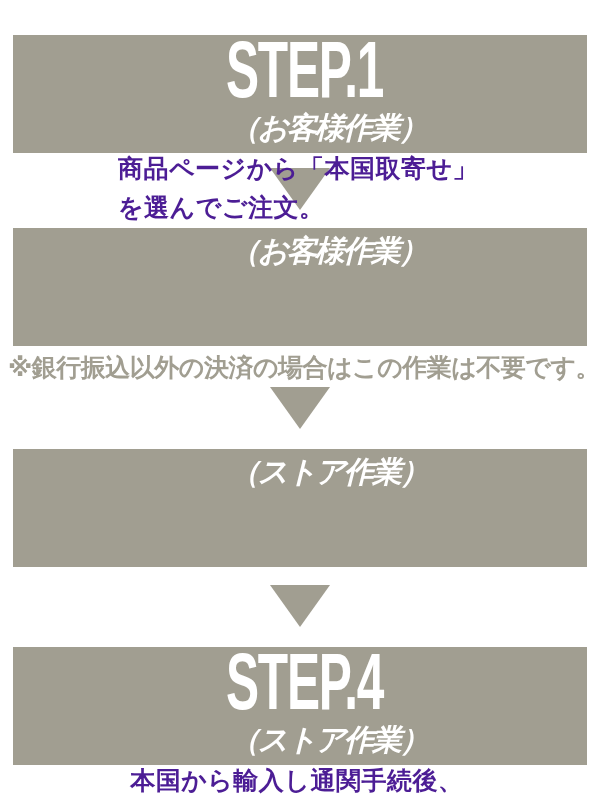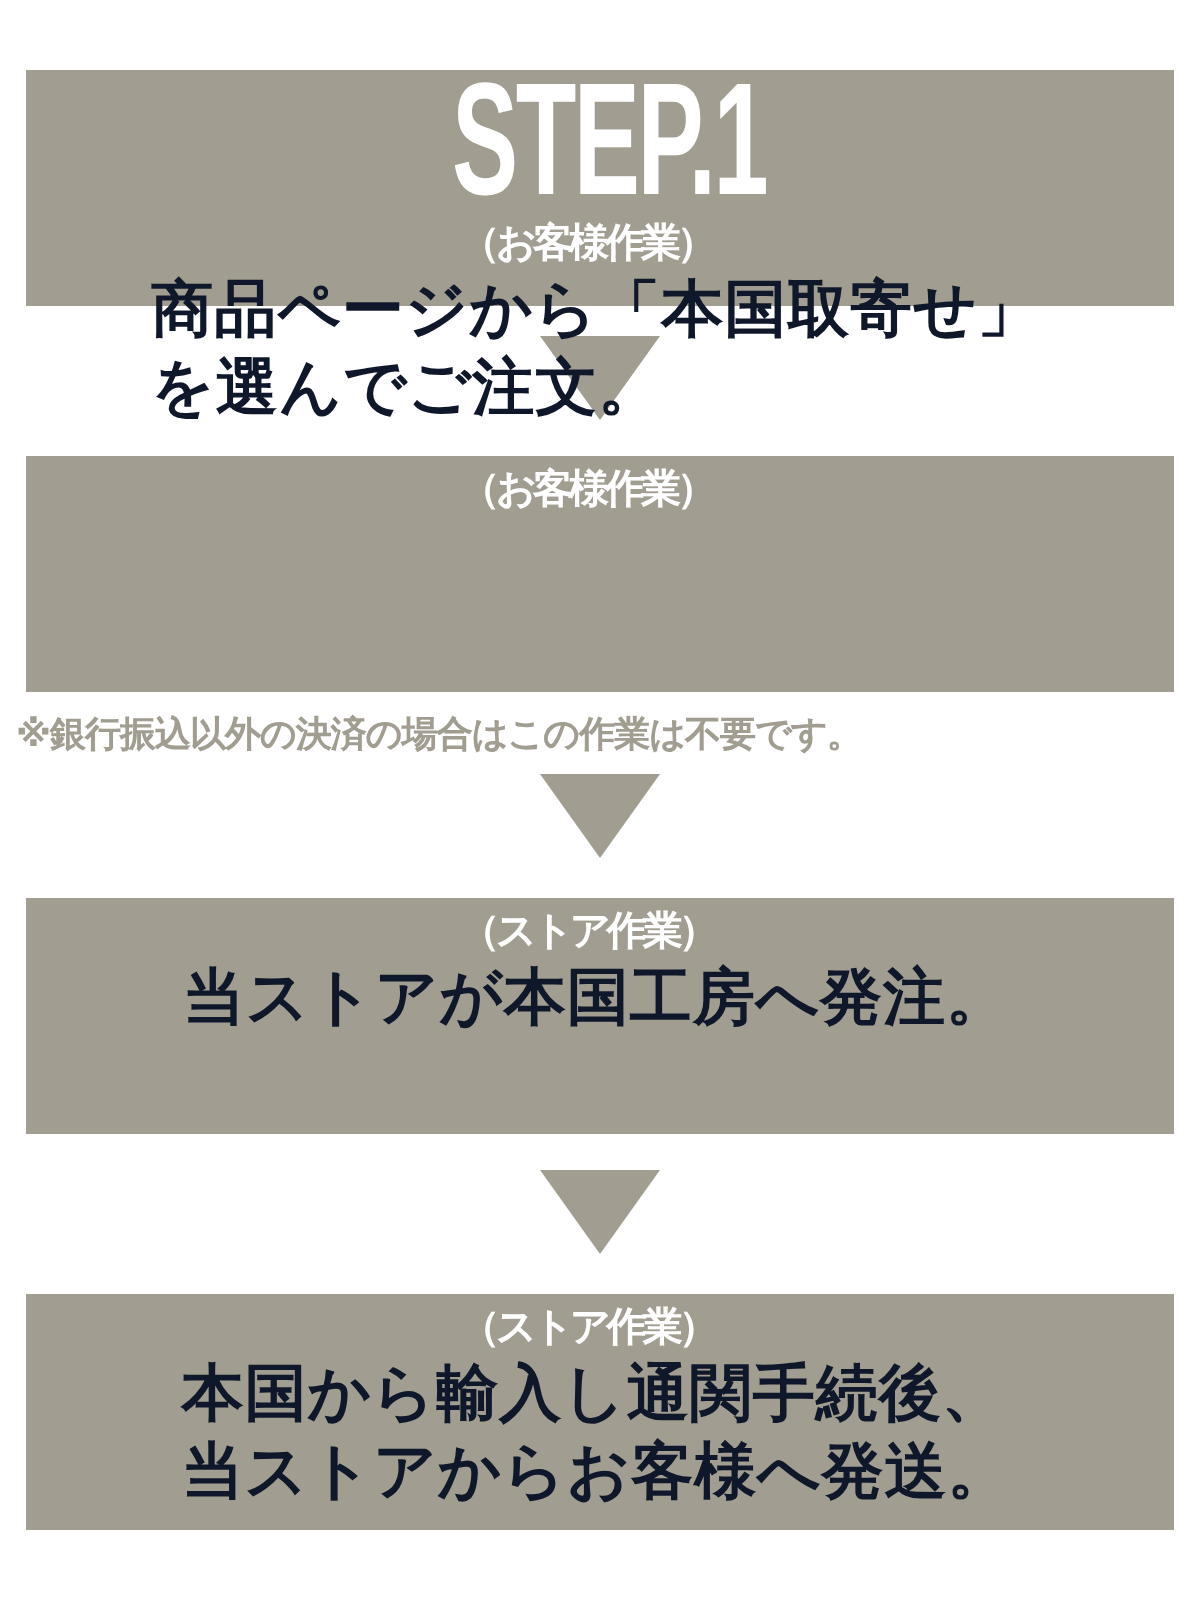--- a/index.html
+++ b/index.html
@@ -33,51 +33,52 @@
     line-height: 0.88;
     white-space: nowrap;
     letter-spacing: -2px;
   }
   .step-num .squeeze {
     display: inline-block;
     transform: scaleX(0.62);
     transform-origin: left center;
   }
   .step-actor {
-    font-size: 20px;
+    font-size: 30px;
     font-weight: bold;
     white-space: nowrap;
     letter-spacing: -2px;
     margin-top: 3px;
     margin-left: 4px;
+    font-style: italic;
   }
 
   .step-desc {
-    color: #0f172a;
-    font-size: 31px;
+    color: #4c1d95;
+    font-size: 25px;
     font-weight: bold;
     line-height: 39px;
     white-space: pre-line;
     letter-spacing: 0.5px;
     padding-right: 4px;
   }
 
   .arrow-down {
     width: 0; height: 0;
     border-left: 30px solid transparent;
     border-right: 30px solid transparent;
     border-top: 42px solid #a19e91;
     margin: 15px auto 18px auto;
   }
   .arrow-down.a2 { margin: 3px auto 20px auto; }
   .arrow-down.a3 { margin: 18px auto 20px auto; }
 
   .note {
     color: #a19e91;
-    font-size: 18px;
+    font-size: 25px;
     font-weight: bold;
     line-height: 33px;
     white-space: nowrap;
     margin: 5px 0 0 8px;
     letter-spacing: -0.5px;
   }
 </style>
 </head>
 <body>
 
@@ -101,26 +102,26 @@
   </div>
 
   <div class="note">※銀行振込以外の決済の場合はこの作業は不要です。</div>
 
   <div class="arrow-down a2"></div>
 
   <div class="step-block">
     <div class="step-left">
       <div class="step-actor">（ストア作業）</div>
     </div>
-    <div class="step-desc">当ストアが本国工房へ発注。</div>
   </div>
 
   <div class="arrow-down a3"></div>
 
   <div class="step-block">
     <div class="step-left">
+      <div class="step-num"><span class="squeeze">STEP.4</span></div>
       <div class="step-actor">（ストア作業）</div>
     </div>
     <div class="step-desc">本国から輸入し通関手続後、
 当ストアからお客様へ発送。</div>
   </div>
 
 </div>
 
 </body></html>

